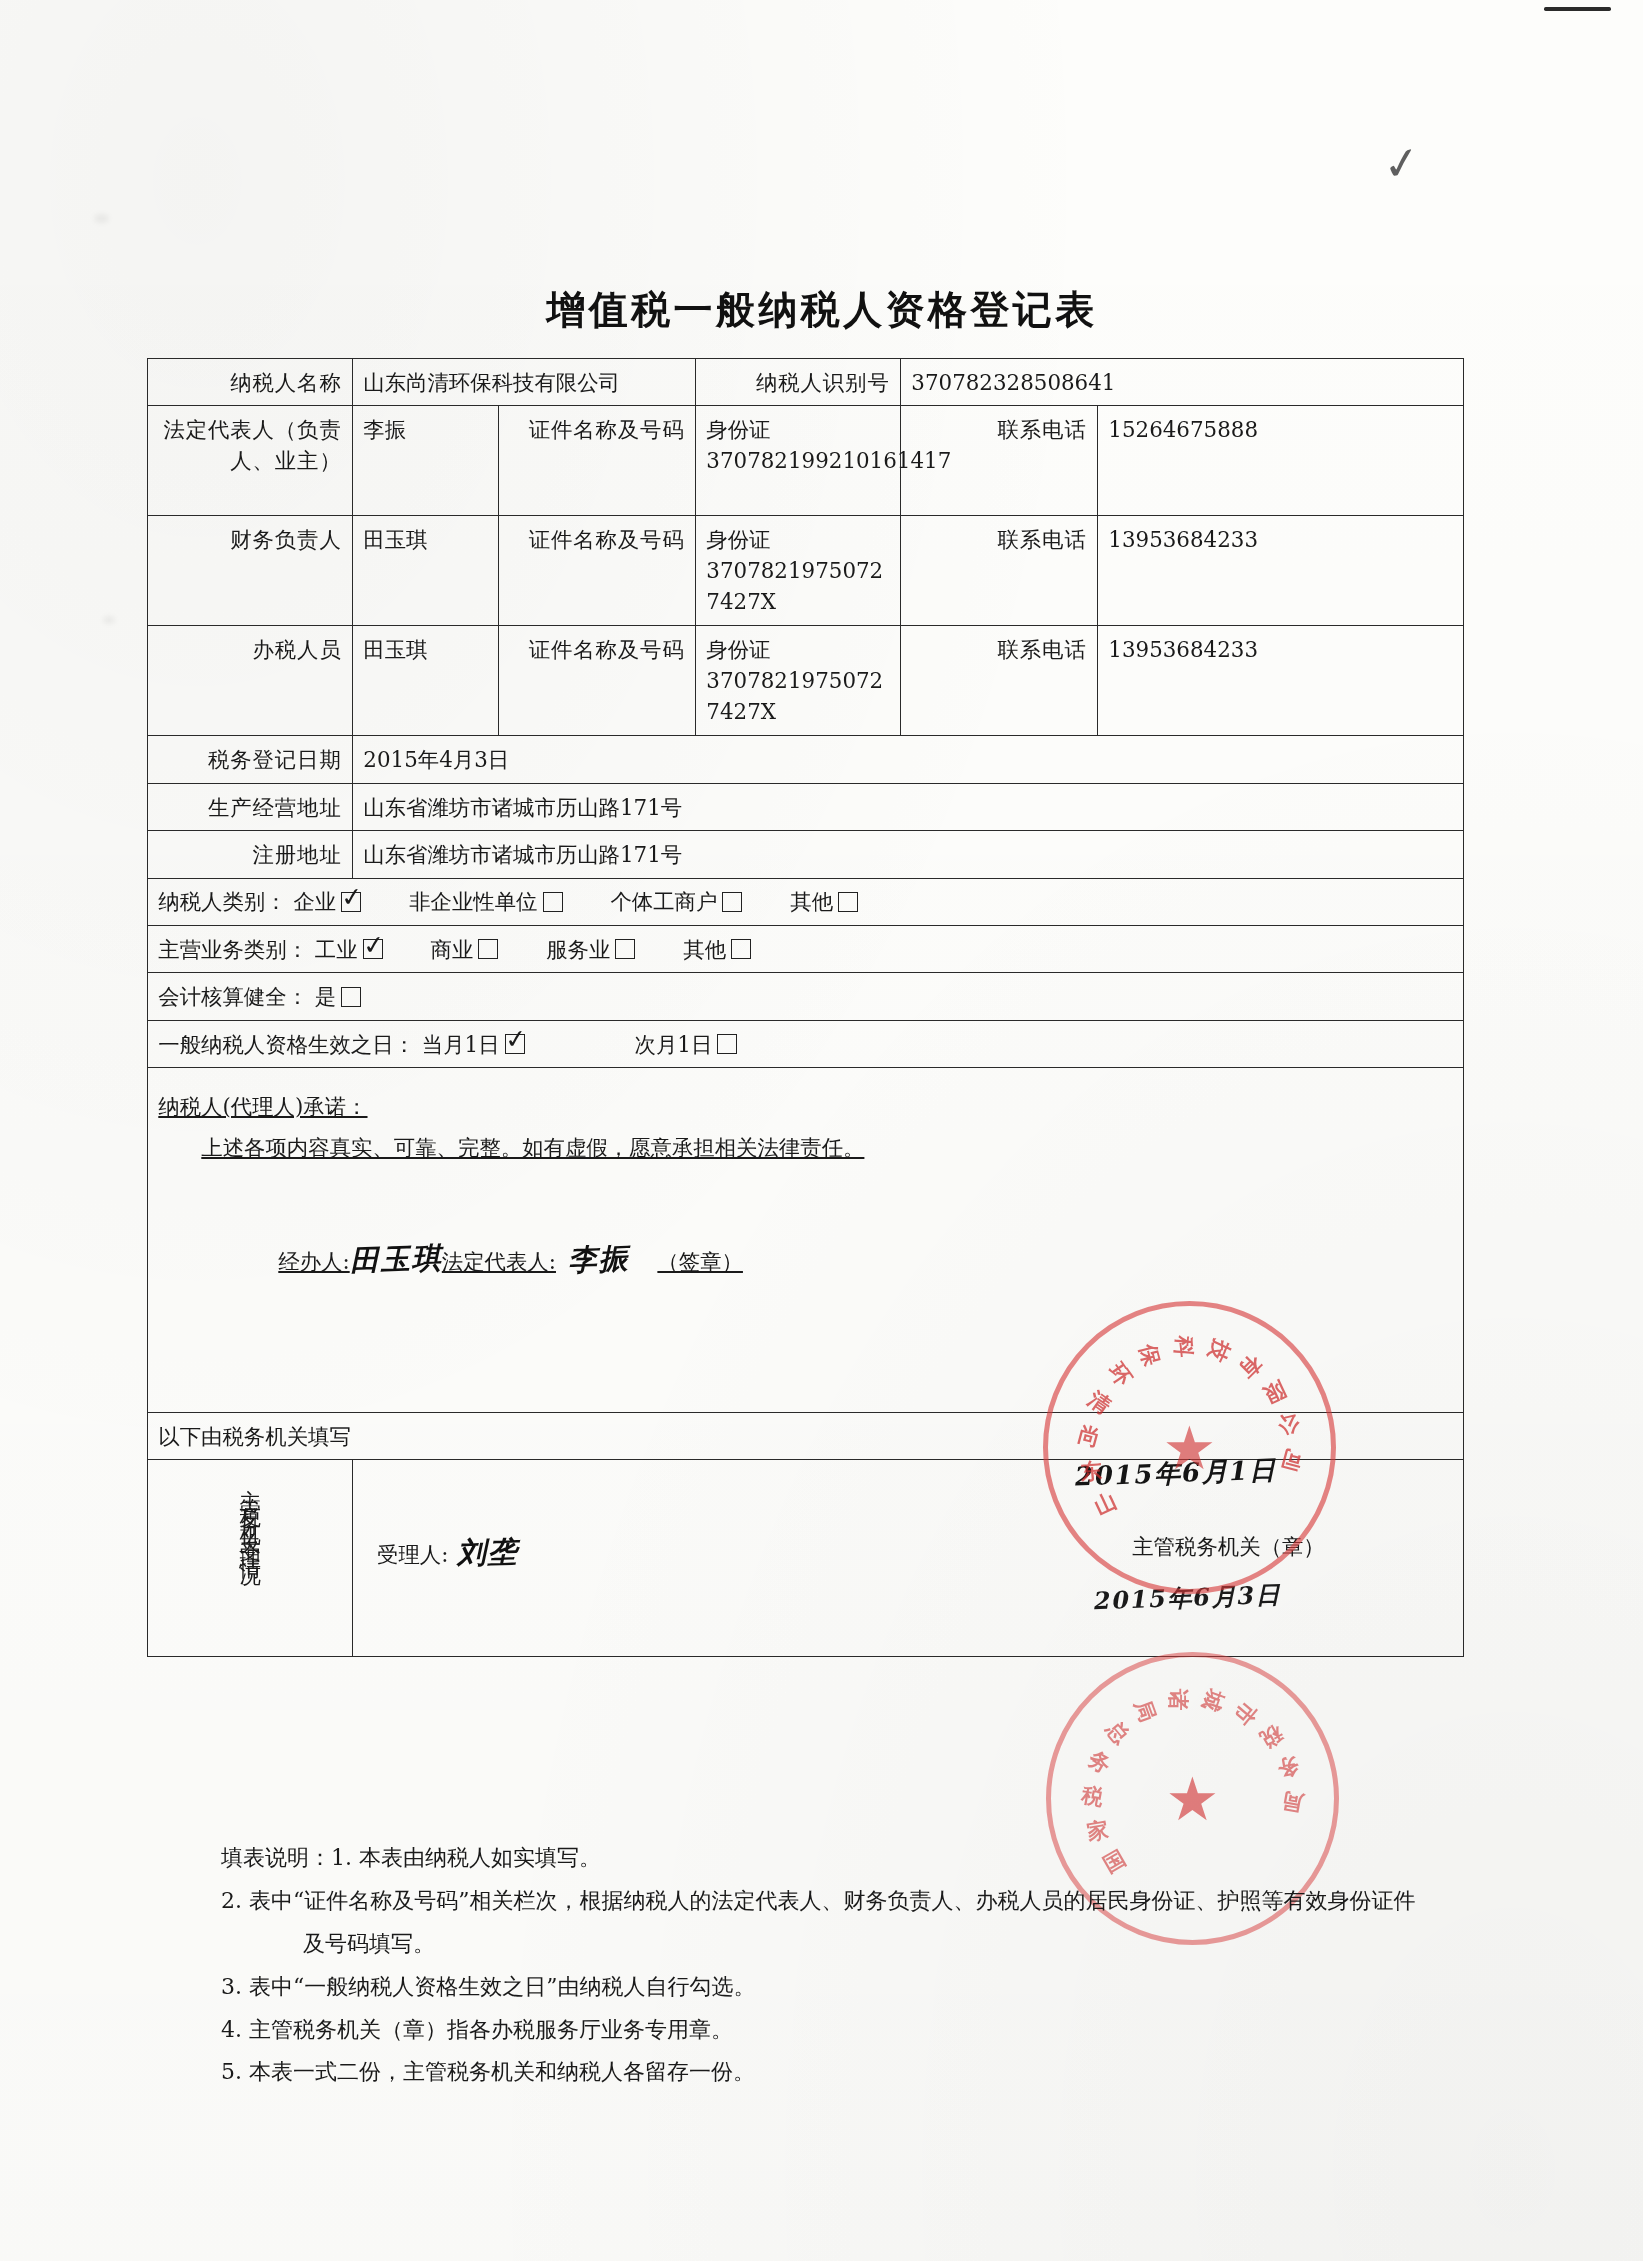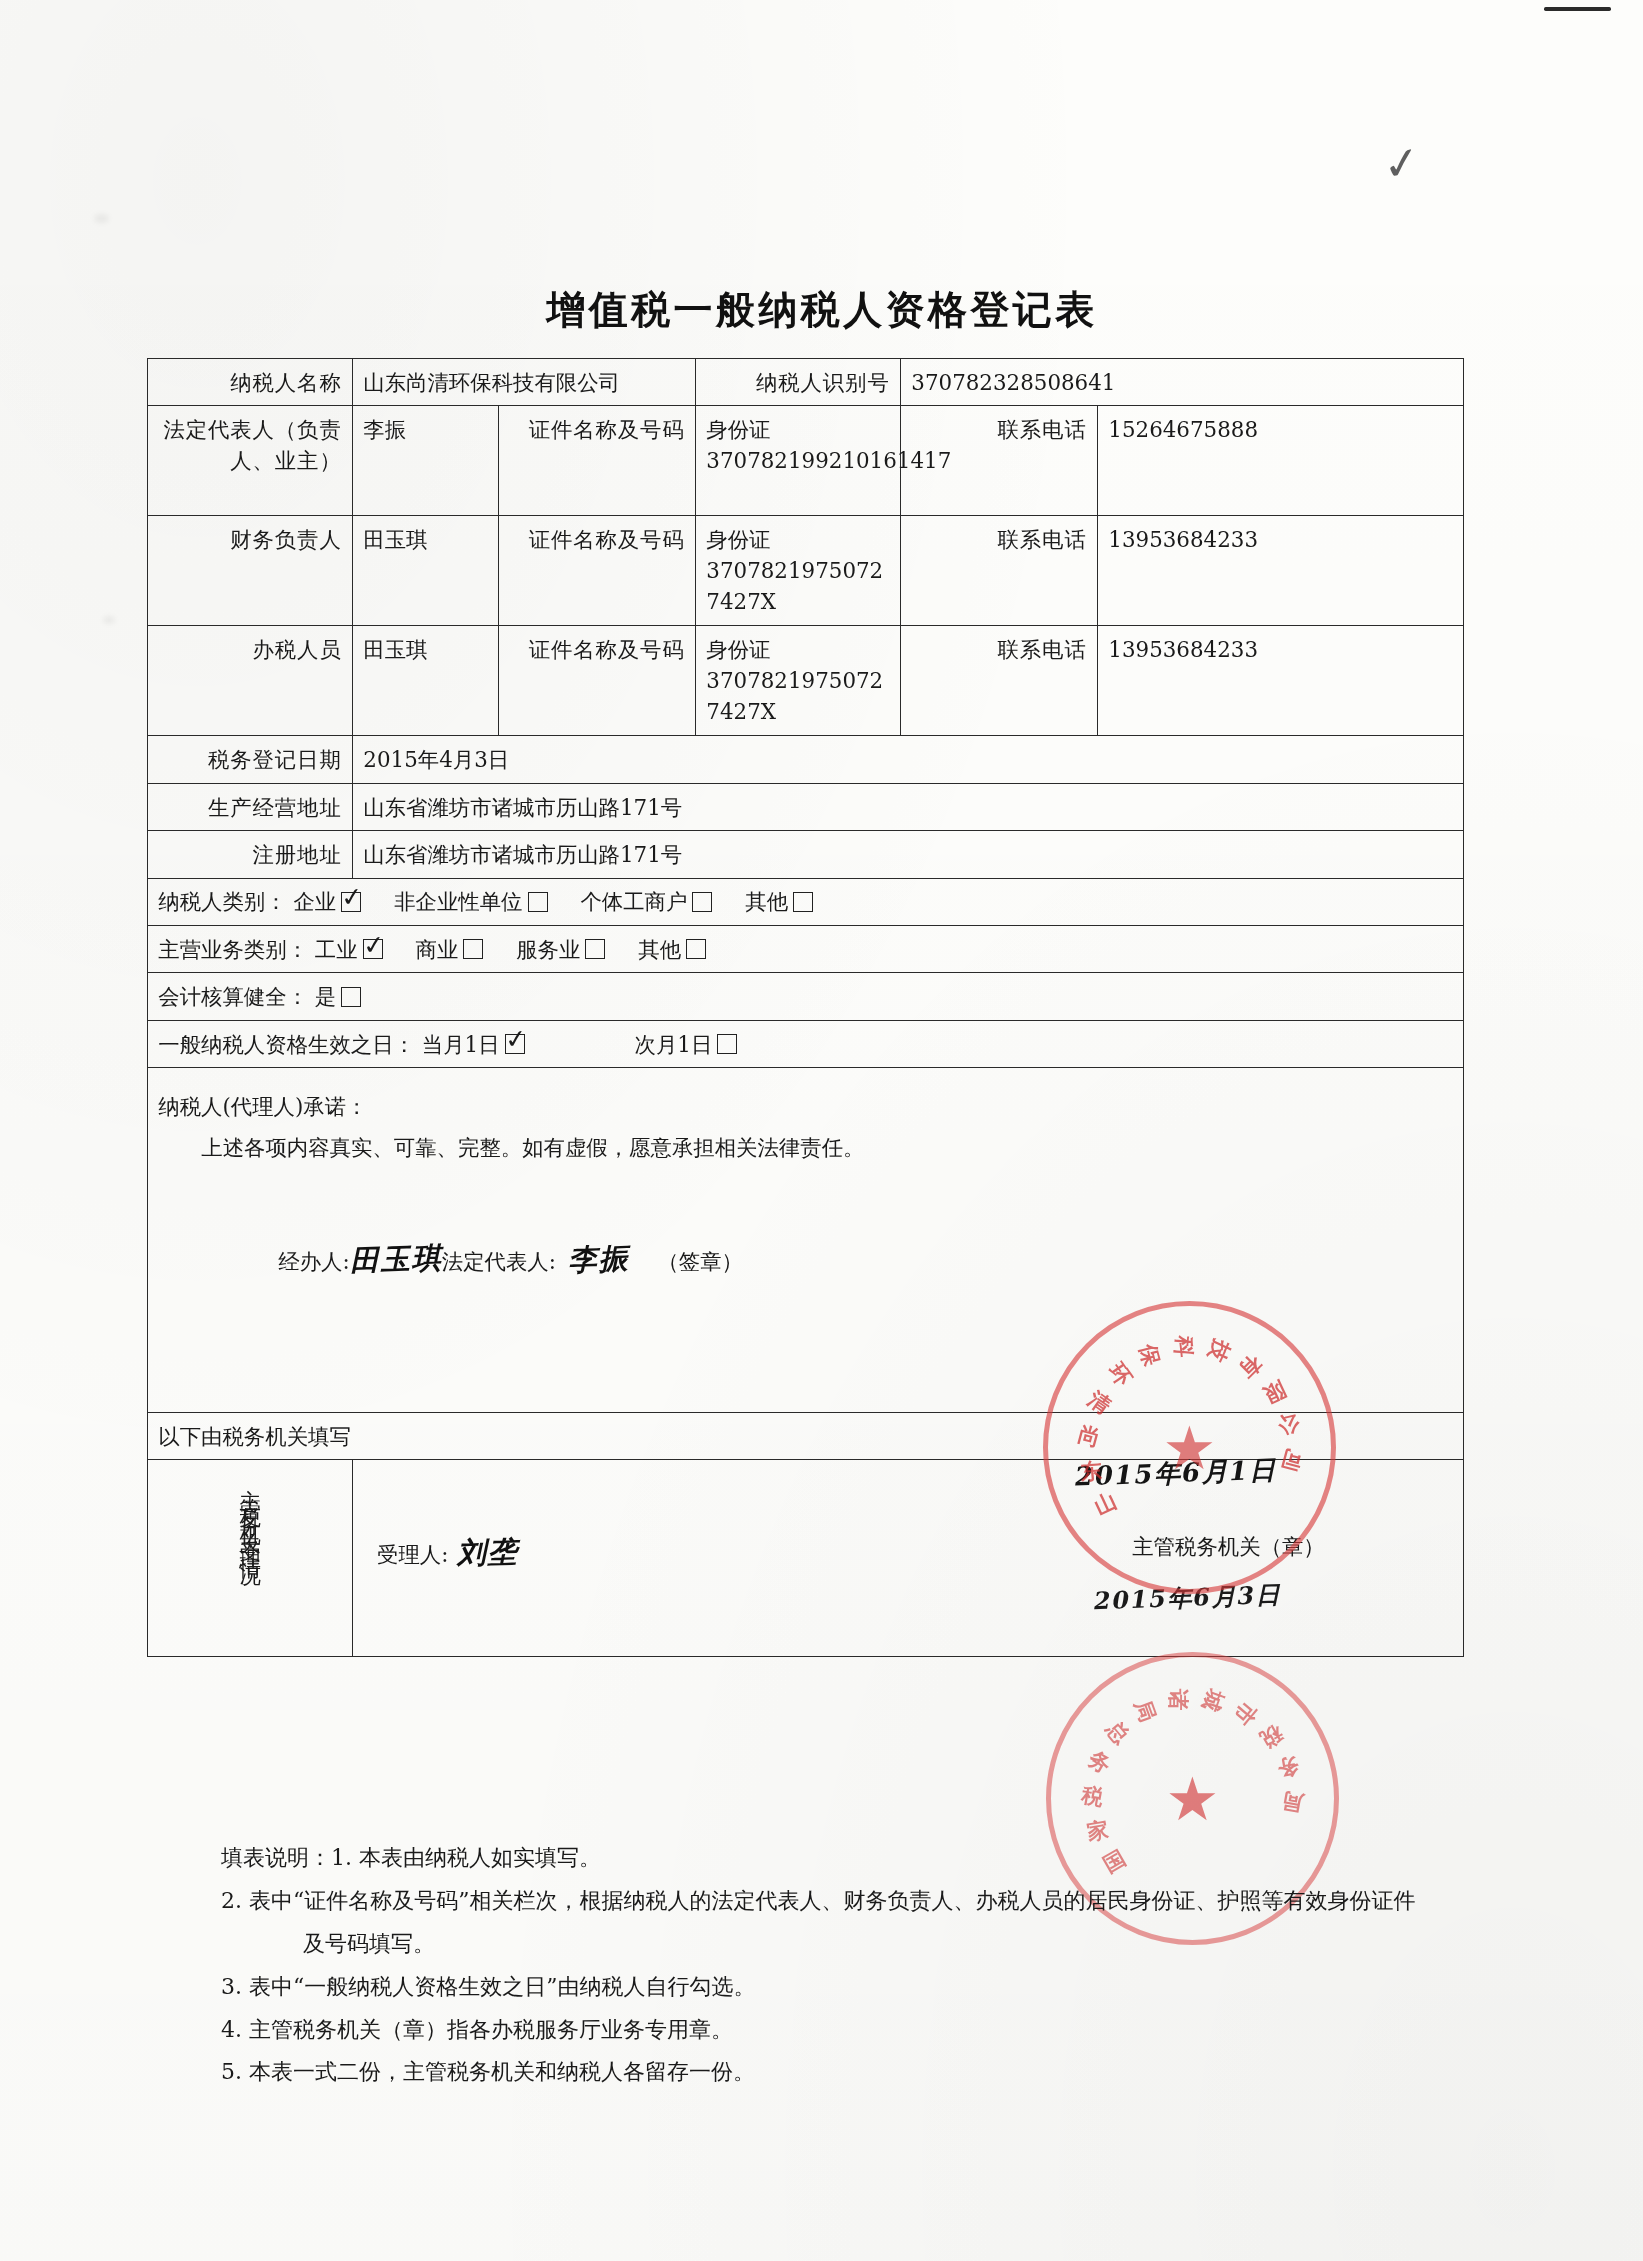--- a/index.html
+++ b/index.html
@@ -98,26 +98,27 @@
     position: absolute;
     left: -0.9px;
     top: -13.7px;
     font-size: 26px;
     font-family: "DejaVu Sans", sans-serif;
     color: #1b1b1b;
     transform: rotate(-6deg);
   }
   .opt {
     display: inline-block;
-    margin-right: 26px;
+    margin-right: 41px;
     white-space: nowrap;
   }
   .promise-block {
     font-size: 21.4px;
     line-height: 1.9;
+    text-decoration: underline;
   }
   .promise-indent { display: block; text-indent: 43px; }
   .sign-row {
     margin-top: 63px;
     margin-left: 120px;
     font-size: 21.4px;
     white-space: nowrap;
   }
   .sig {
     font-family: "DejaVu Serif", serif;

